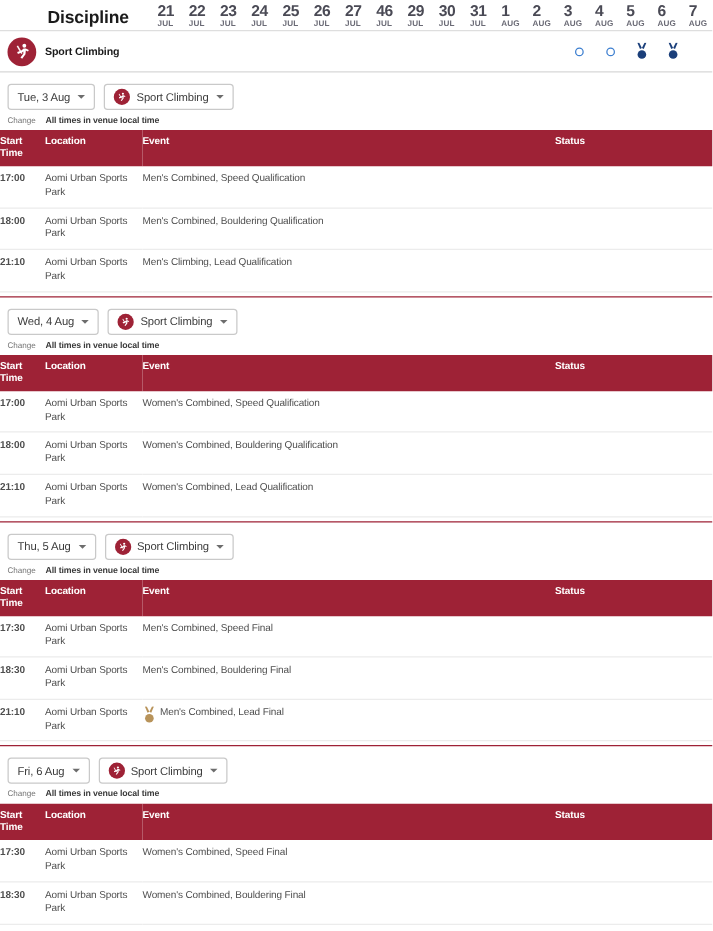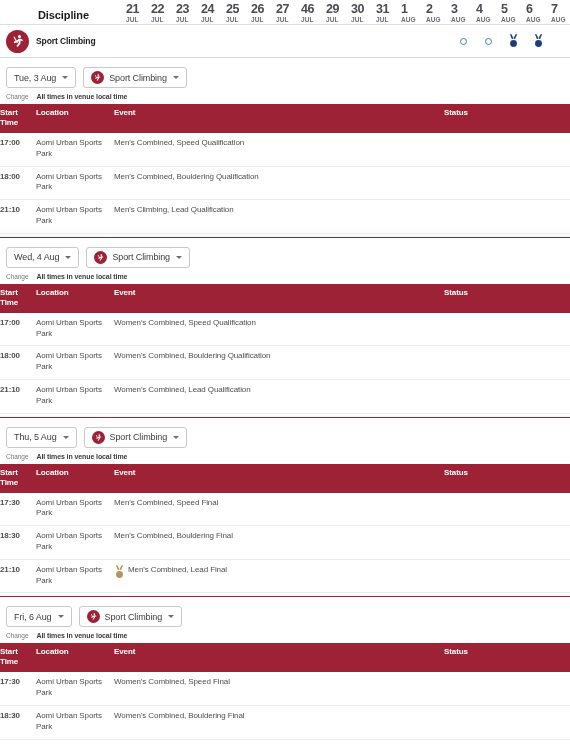--- a/index.html
+++ b/index.html
@@ -17,21 +17,21 @@
     width: 570px;
     border-bottom: 1px solid #d8d8d8;
   }
   .cal-head {
     display: flex;
     align-items: flex-end;
     height: 24px;
     padding: 0 4px 1px 6px;
   }
   .cal-head-label {
-    font-size: 11px;
+    font-size: 14px;
     font-weight: bold;
     color: #1b1b1b;
     letter-spacing: -0.1px;
     width: 120px;
     flex: 0 0 120px;
     padding-bottom: 2px;
     padding-left: 32px;
   }
   .cal-dates {
     display: flex;

